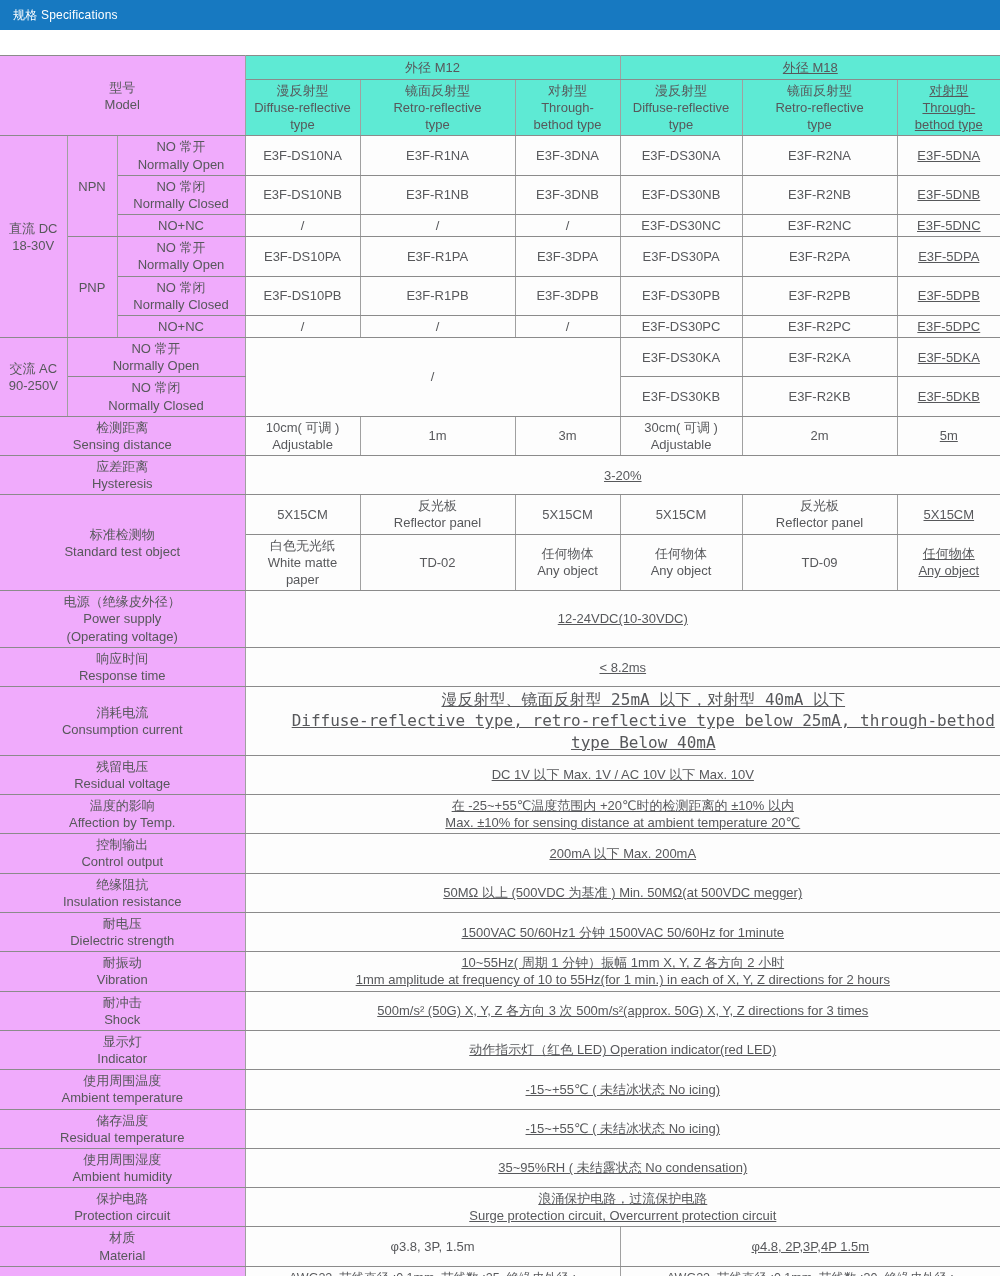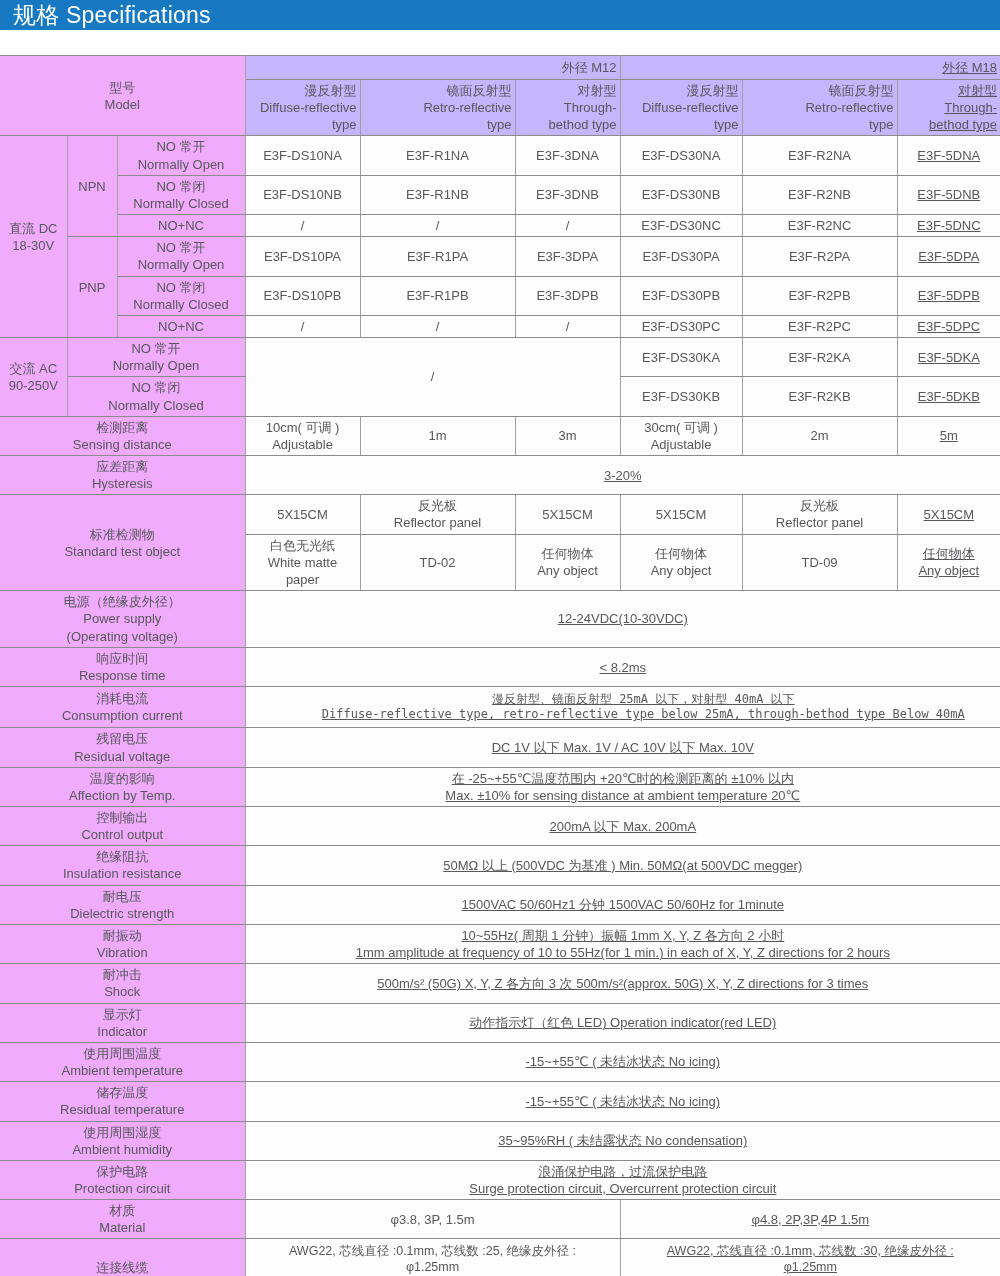--- a/index.html
+++ b/index.html
@@ -1,28 +1,28 @@
 <!DOCTYPE html>
 <html><head>
 <meta charset="utf-8">
 <style>
   html,body{margin:0;padding:0;background:#ffffff;}
   body{width:1000px;font-family:"Liberation Sans","DejaVu Sans",sans-serif;color:#57585b;}
   .banner{height:30px;background:#1779c1;color:#ffffff;display:flex;align-items:center;
-          padding-left:13px;font-size:23px;letter-spacing:.2px;box-sizing:border-box;}
+          padding-left:13px;font-size:12px;letter-spacing:.2px;box-sizing:border-box;}
   .gap{height:25px;}
   table{width:1000px;border-collapse:collapse;table-layout:fixed;font-size:13px;line-height:1.32;}
   td{border:1px solid #a0a0a0;border-top-color:#8b8b8b;border-bottom-color:#8b8b8b;
      text-align:center;vertical-align:middle;padding:2px 3px;white-space:pre-line;
      background:#fdfdfd;word-wrap:break-word;}
   td.lab{background:#f0abfc;}
-  td.hdr{background:#c4b5fd;text-align:right;}
+  td.hdr{background:#5eead4;}
   td.el{border-left:none;}
   td:last-child{border-right:none;text-decoration:underline;}
-  td.mono{font-family:"DejaVu Sans Mono","Liberation Mono",monospace;font-size:12px;padding-left:44px;}
+  td.mono{font-family:"DejaVu Sans Mono","Liberation Mono",monospace;font-size:16px;padding-left:44px;}
   td.sm{font-size:12.5px;}
   tr.h19{height:19px} tr.h24{height:24px} tr.h36{height:36px}
   tr.h37{height:37px} tr.h38{height:38px} tr.h41{height:41px} tr.h49{height:49px}
   tr.h52{height:52px} tr.h57{height:57px} tr.h74{height:74px}
 </style>
 </head>
 <body>
 
 <div class="banner">
   <span>规格 Specifications</span>

